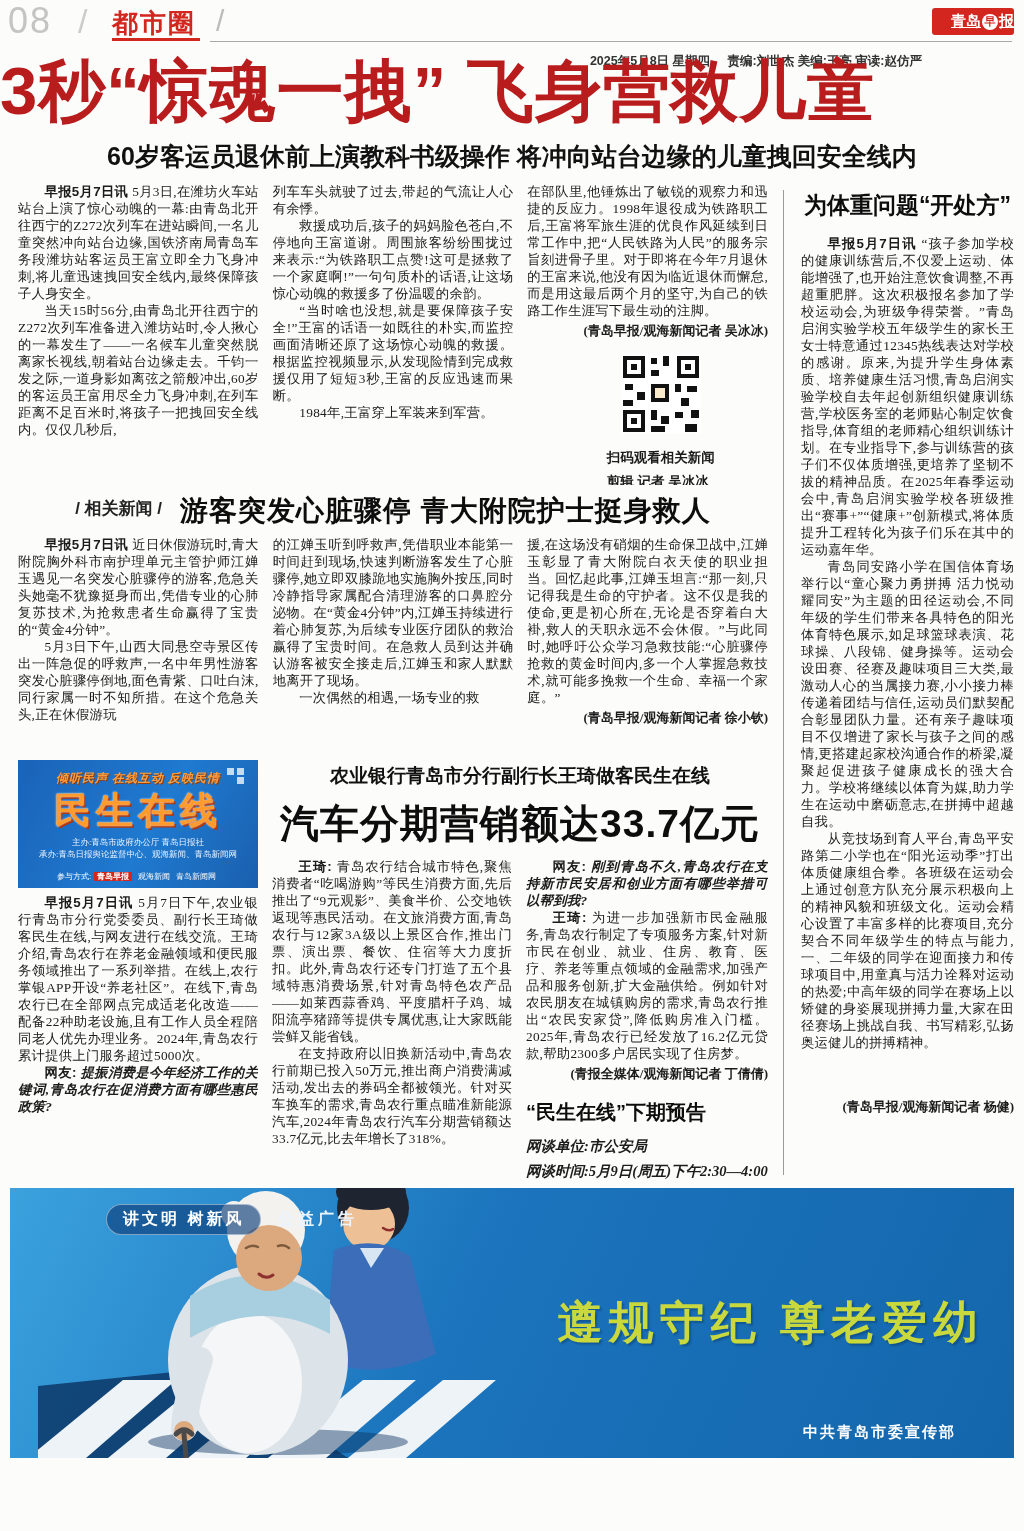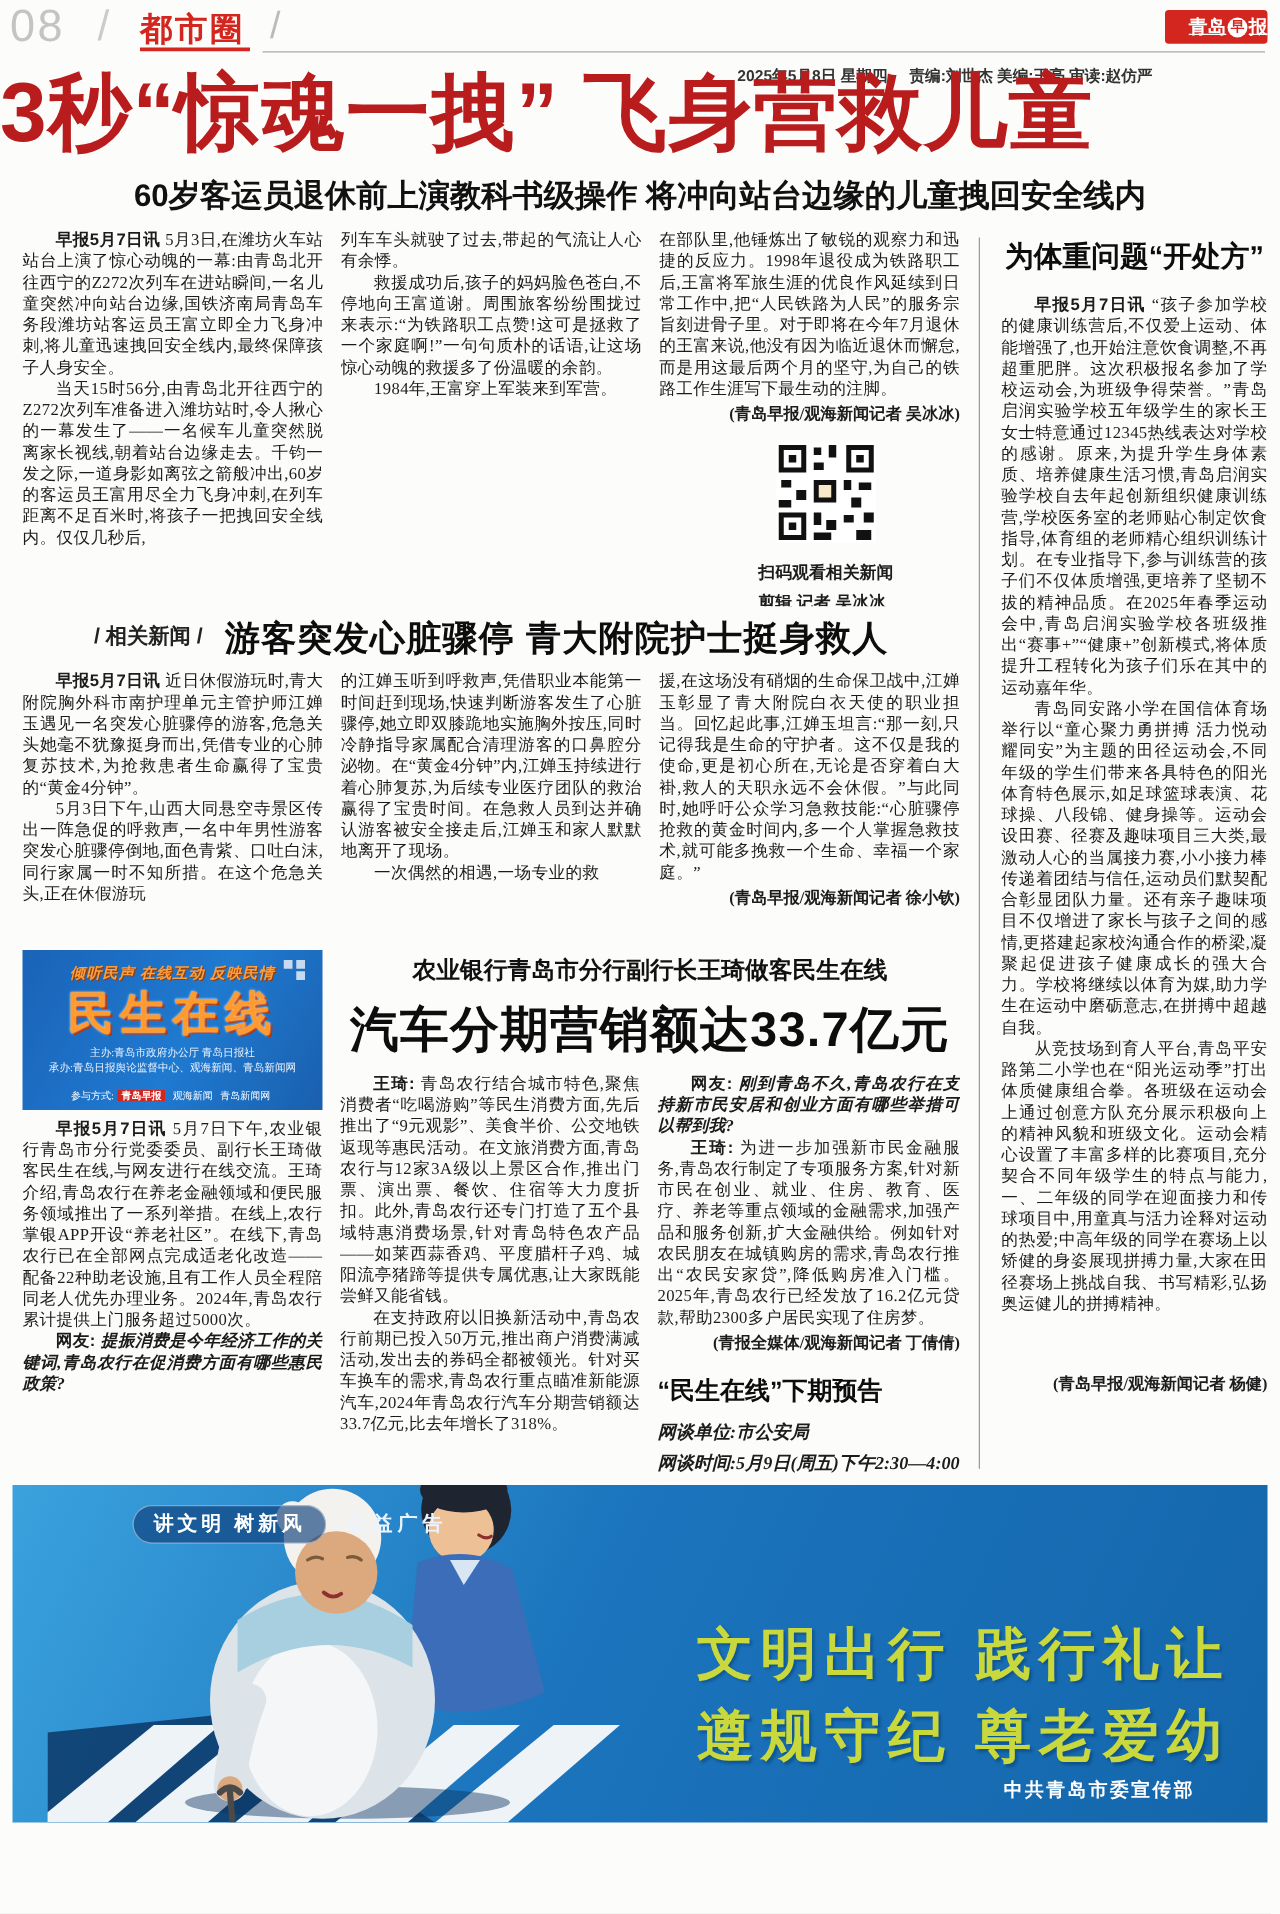--- a/index.html
+++ b/index.html
@@ -130,20 +130,21 @@
   <div class="subhead">60岁客运员退休前上演教科书级操作  将冲向站台边缘的儿童拽回安全线内</div>
 
   <div class="lead-cols cols">
     <div class="col">
         <p class="para"><b class="lead">早报5月7日讯 </b>5月3日,在潍坊火车站站台上演了惊心动魄的一幕:由青岛北开往西宁的Z272次列车在进站瞬间,一名儿童突然冲向站台边缘,国铁济南局青岛车务段潍坊站客运员王富立即全力飞身冲刺,将儿童迅速拽回安全线内,最终保障孩子人身安全。</p>
         <p class="para">当天15时56分,由青岛北开往西宁的Z272次列车准备进入潍坊站时,令人揪心的一幕发生了——一名候车儿童突然脱离家长视线,朝着站台边缘走去。千钧一发之际,一道身影如离弦之箭般冲出,60岁的客运员王富用尽全力飞身冲刺,在列车距离不足百米时,将孩子一把拽回安全线内。仅仅几秒后,</p>
       </div>
     <div class="col">
         <p class="para cont">列车车头就驶了过去,带起的气流让人心有余悸。</p>
         <p class="para">救援成功后,孩子的妈妈脸色苍白,不停地向王富道谢。周围旅客纷纷围拢过来表示:“为铁路职工点赞!这可是拯救了一个家庭啊!”一句句质朴的话语,让这场惊心动魄的救援多了份温暖的余韵。</p>
+        <p class="para">“当时啥也没想,就是要保障孩子安全!”王富的话语一如既往的朴实,而监控画面清晰还原了这场惊心动魄的救援。根据监控视频显示,从发现险情到完成救援仅用了短短3秒,王富的反应迅速而果断。</p>
         <p class="para">1984年,王富穿上军装来到军营。</p>
       </div>
     <div class="col">
       <div>
           <p class="para cont">在部队里,他锤炼出了敏锐的观察力和迅捷的反应力。1998年退役成为铁路职工后,王富将军旅生涯的优良作风延续到日常工作中,把“人民铁路为人民”的服务宗旨刻进骨子里。对于即将在今年7月退休的王富来说,他没有因为临近退休而懈怠,而是用这最后两个月的坚守,为自己的铁路工作生涯写下最生动的注脚。</p>
         </div>
       <div class="byline">(青岛早报/观海新闻记者 吴冰冰)</div>
       <div class="qr-block">
         <svg width="80" height="80" viewBox="0 0 80 80">
           <rect x="0" y="0" width="80" height="80" fill="#fff"></rect>
@@ -291,19 +292,18 @@
       <path d="M221,146 q7,6 14,1" stroke="#8d2f2f" stroke-width="3" fill="none" stroke-linecap="round"></path>
       <path d="M208,120 q6,-4 12,-1 M240,118 q6,-2 11,2" stroke="#7c5a3c" stroke-width="2.5" fill="none" stroke-linecap="round"></path>
       <path d="M162,232 Q148,270 146,300" stroke="#dde4e9" stroke-width="26" fill="none" stroke-linecap="round"></path>
       <circle cx="146" cy="303" r="10" fill="#dca87e"></circle>
       <path d="M146,306 L148,330" stroke="#4a4a4a" stroke-width="5" stroke-linecap="round"></path>
       <path d="M138,306 q8,-8 16,0" stroke="#4a4a4a" stroke-width="5" fill="none" stroke-linecap="round"></path>
     </svg>
     <div class="psa-pill">讲文明 树新风</div>
     <div class="psa-tag">公益广告</div>
     <div class="psa-slogans">
-      <div>文明出行  践行礼让</div>
       <div>遵规守纪  尊老爱幼</div>
     </div>
     <div class="psa-credit">中共青岛市委宣传部</div>
   </div>
 
 </div>
 
 </body></html>

